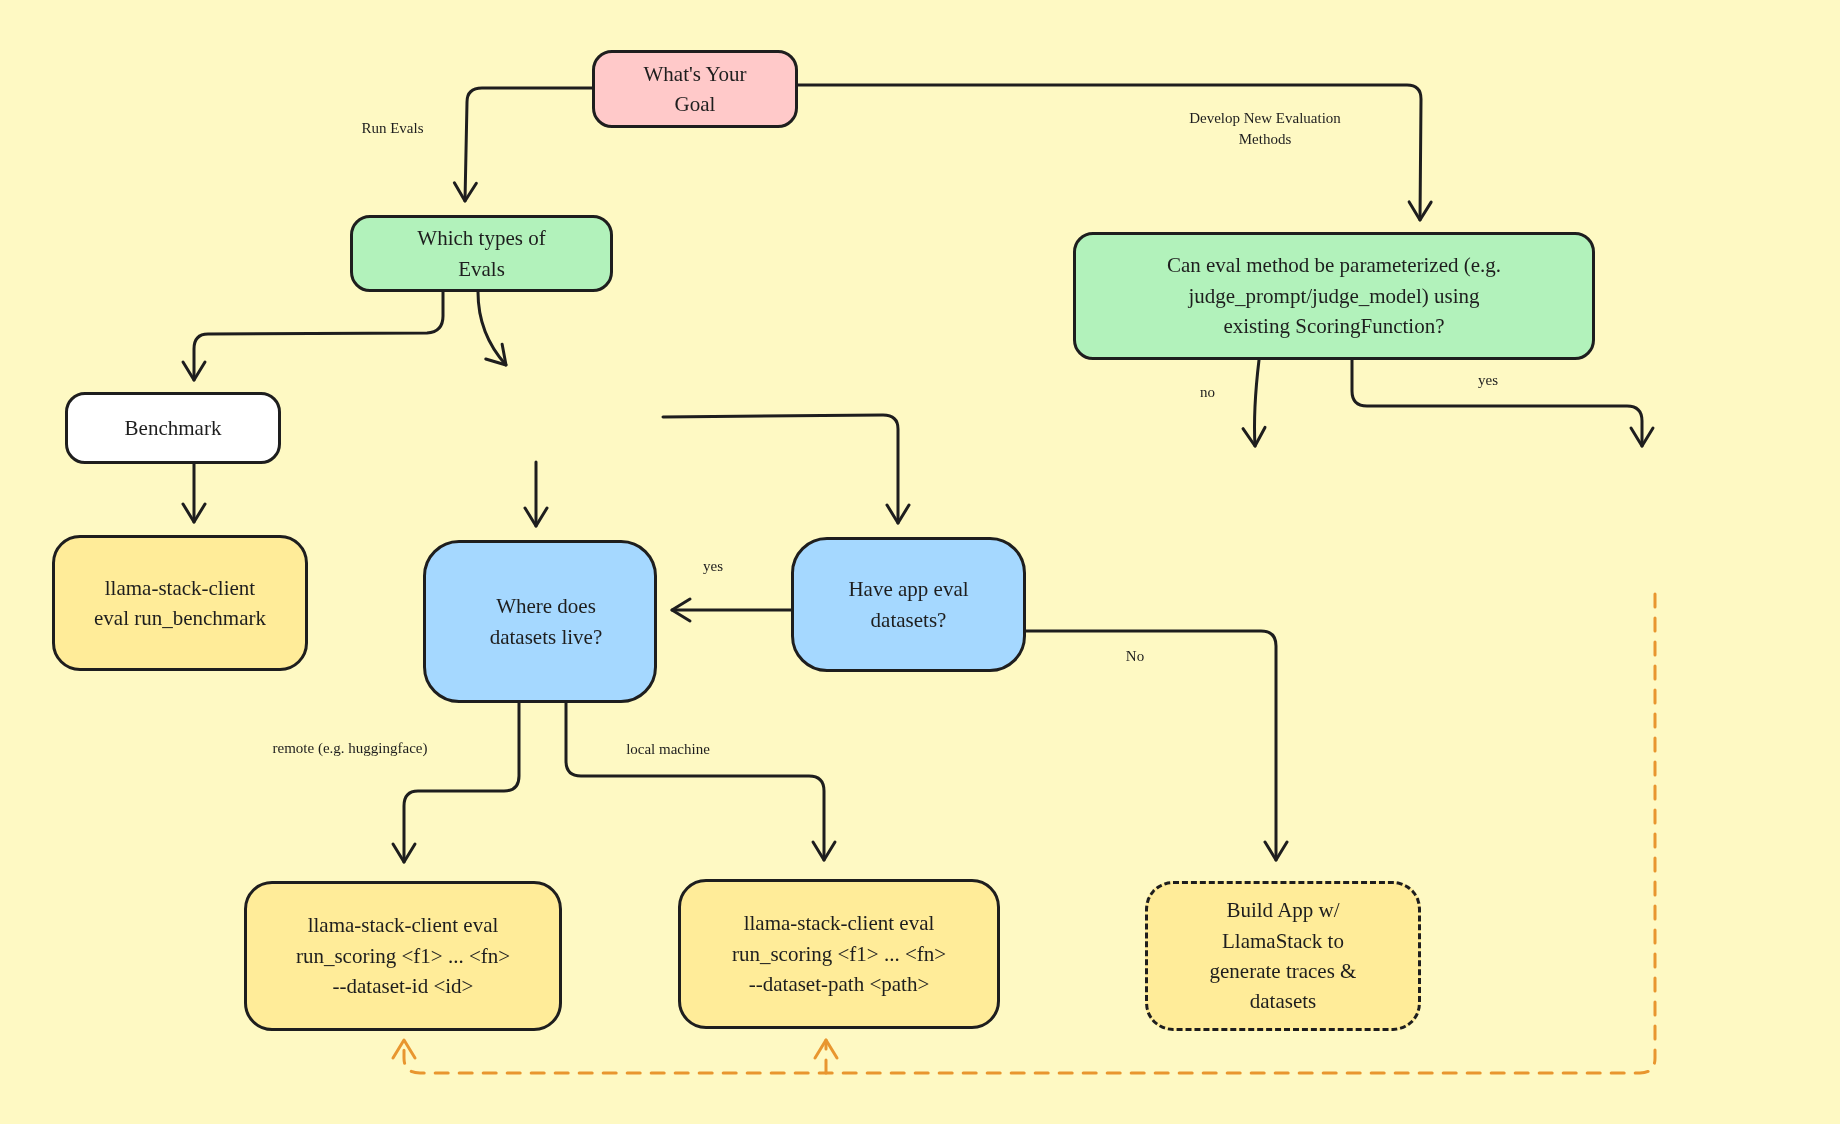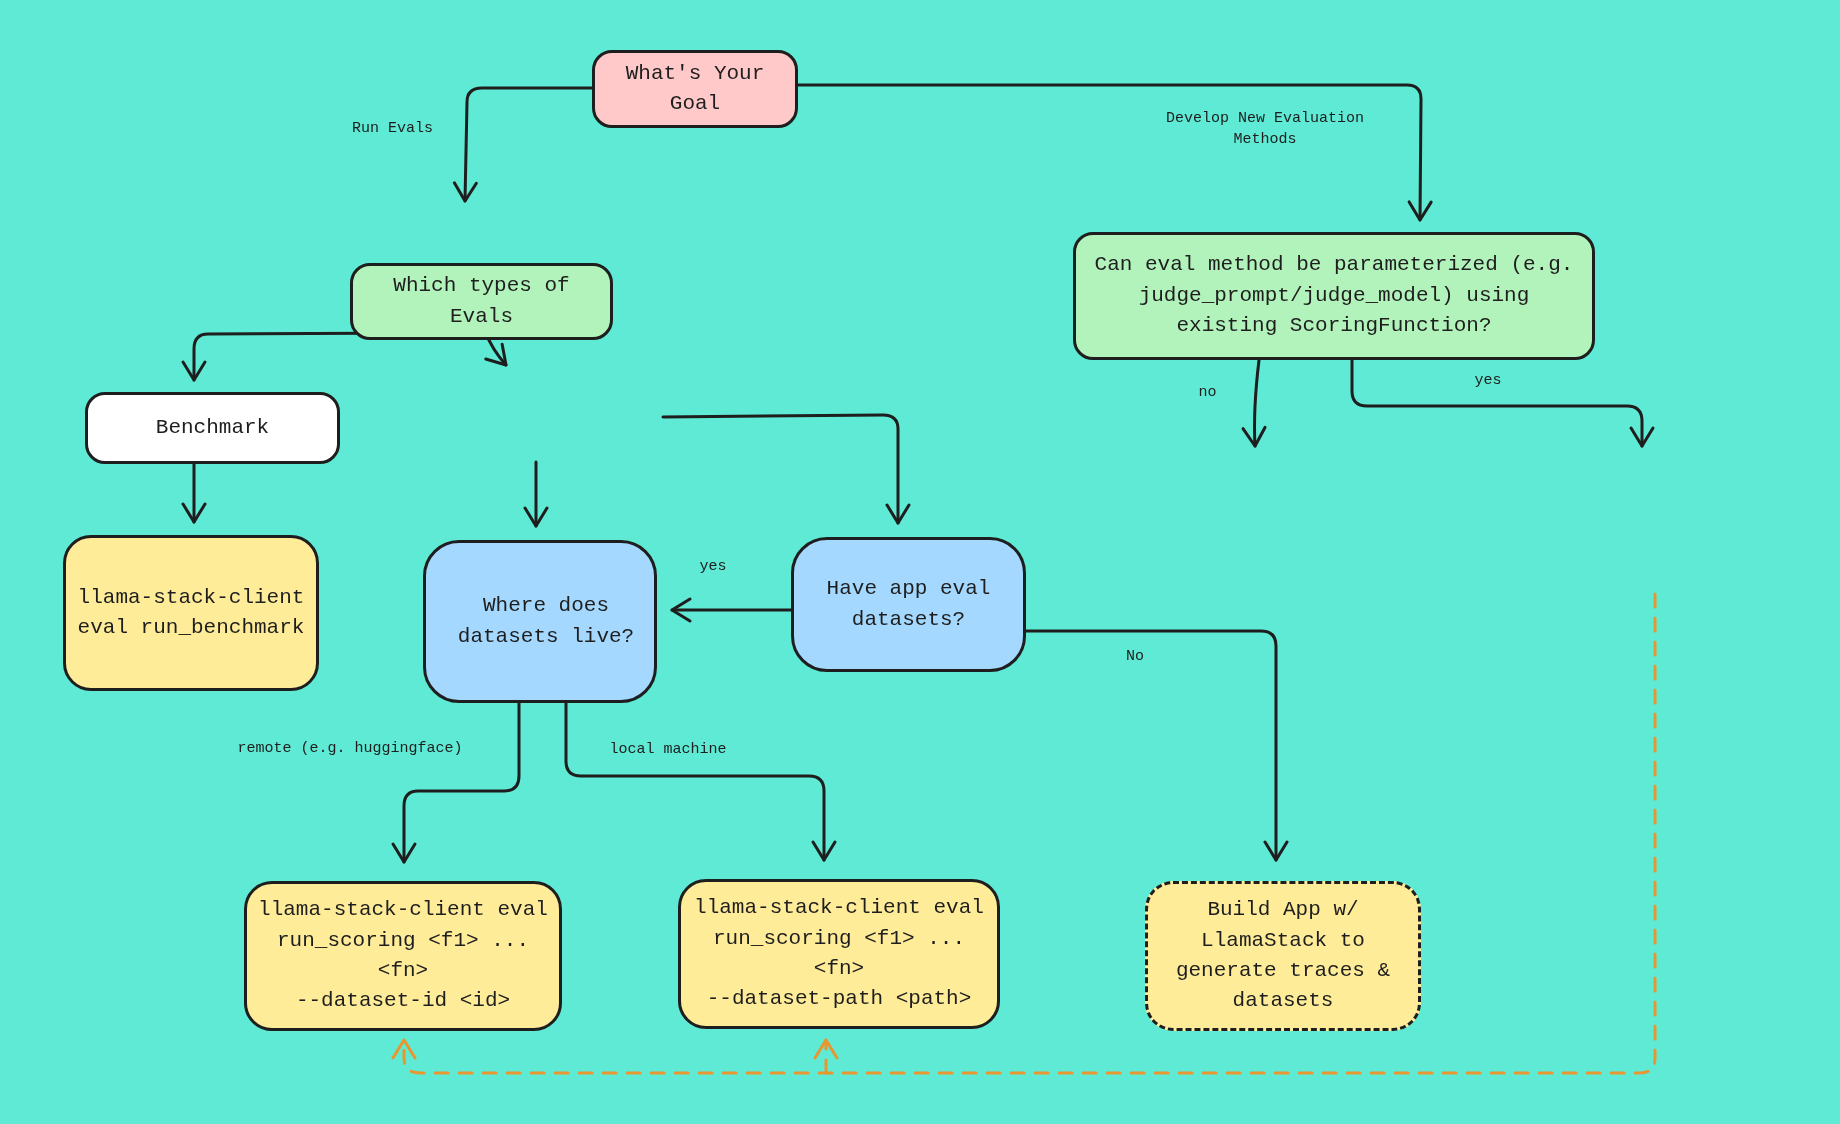--- a/index.html
+++ b/index.html
@@ -1,20 +1,20 @@
 <!DOCTYPE html>
 <html><head>
 <meta charset="utf-8">
 <style>
   html,body{margin:0;padding:0;background:#ffffff;}
   #canvas{
     position:relative;
     width:1840px;height:1124px;
-    background:#5eead4;
-    font-family:Liberation Mono, monospace;
+    background:#fef9c3;
+    font-family:Liberation Serif, serif;
     color:#1e1e1e;
     overflow:hidden;
   }
   #edges{position:absolute;left:0;top:0;width:1840px;height:1124px;}
   .node{
     position:absolute;
     display:flex;align-items:center;justify-content:center;
     text-align:center;
     border:3px solid #1e1e1e;
     border-radius:20px;
@@ -68,31 +68,31 @@
     </g>
     <g fill="none" stroke="#e8962f" stroke-width="3" stroke-linecap="round" stroke-linejoin="round" stroke-dasharray="13 11">
       <path d="M 1655 594 L 1655 1058 Q 1655 1073 1640 1073 L 420 1073 Q 404 1073 404 1058 L 404 1040" marker-end="url(#arrowOrange)"></path>
       <path d="M 826 1073 L 826 1040" marker-end="url(#arrowOrange)"></path>
     </g>
   </svg>
 
   <div class="node pink" style="left:592px;top:50px;width:206px;height:78px;">What's Your
 Goal</div>
 
-  <div class="node green" style="left:350px;top:215px;width:263px;height:77px;margin-top:48px;">Which types of
+  <div class="node green" style="left:350px;top:215px;width:263px;height:77px;">Which types of
 Evals</div>
 
   <div class="node green" style="left:1073px;top:232px;width:522px;height:128px;">Can eval method be parameterized (e.g.
 judge_prompt/judge_model) using
 existing ScoringFunction?</div>
 
-  <div class="node" style="left:65px;top:392px;width:255px;height:72px;margin-left:20px;">Benchmark</div>
+  <div class="node" style="left:65px;top:392px;width:216px;height:72px;">Benchmark</div>
 
 
-  <div class="node yellow" style="left:63px;top:535px;width:256px;height:156px;">llama-stack-client
+  <div class="node yellow" style="left:52px;top:535px;width:256px;height:136px;">llama-stack-client
 eval run_benchmark</div>
 
   <div class="node blue" style="left:423px;top:540px;width:234px;height:163px;padding-left:22px;">Where does
 datasets live?</div>
 
   <div class="node blue" style="left:791px;top:537px;width:235px;height:135px;">Have app eval
 datasets?</div>
 
 
 

